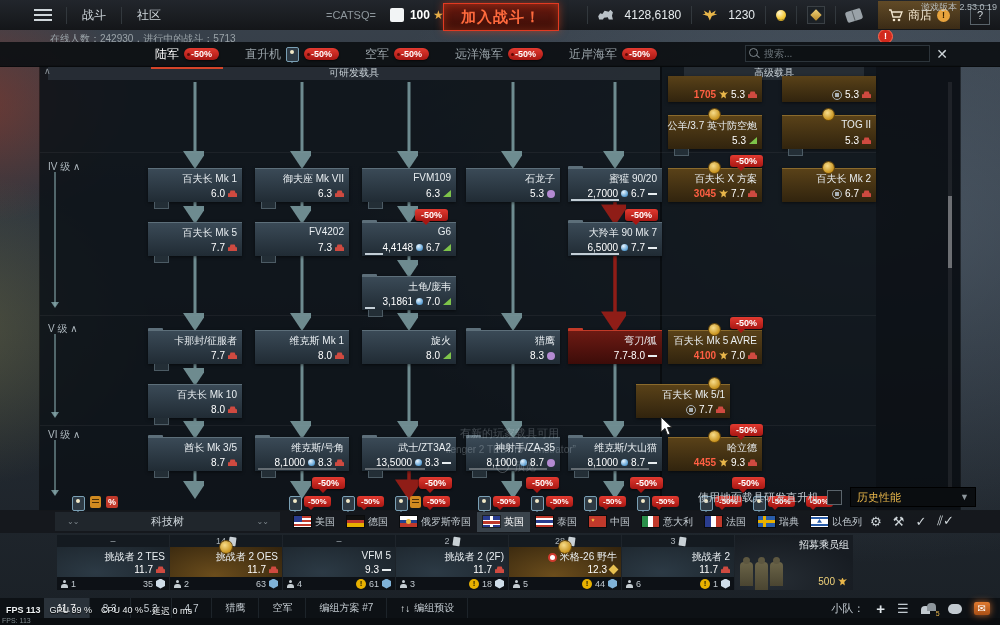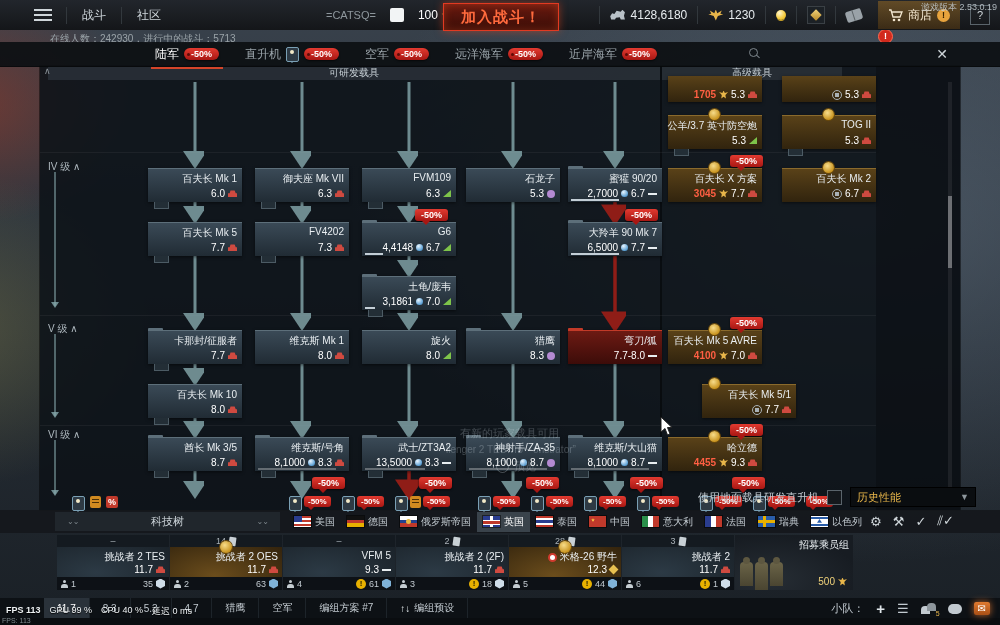--- a/index.html
+++ b/index.html
@@ -13,29 +13,29 @@
       radial-gradient(700px 460px at 86% 35%,rgba(96,112,128,.55),transparent 75%),
       linear-gradient(180deg,#39424c,#262d35 55%,#1a2026)}
   
   .topbar{position:absolute;left:0;top:0;width:1000px;height:30px;
       background:linear-gradient(180deg,#22262c,#141619);display:flex;align-items:center;z-index:30}
   .burger{width:18px;height:12px;margin:0 14px 0 34px;display:flex;flex-direction:column;justify-content:space-between}
   .burger i{height:2px;background:#cfd6da}
   .menuit{color:#cdd5da;font-size:12px;padding:0 15px;border-left:1px solid #32383d}
   .clan{color:#8d969c;font-size:11px;margin-left:150px}
   .lvlbox{width:14px;height:14px;background:#f2f4f5;border-radius:2px;margin-left:14px}
-  .lvl{font-weight:normal;color:#fff;font-size:12px;margin-left:14px}
+  .lvl{font-weight:bold;color:#fff;font-size:12px;margin-left:6px}
   .star{color:#e8b64a;font-size:12px;margin-left:3px}
   .pname{color:#a9b1b7;font-size:12px;margin-left:6px}
   .joinbtn{position:absolute;left:443px;top:3px;width:114px;height:26px;z-index:40;
       background:linear-gradient(180deg,#6a1a0f,#380d07);border:1px solid #e23a22;
       box-shadow:0 0 9px rgba(230,70,30,.55),inset 0 0 9px rgba(250,90,40,.35);
       color:#ff6a3d;font-size:15px;font-weight:bold;letter-spacing:1px;
       display:flex;align-items:center;justify-content:center;cursor:pointer}
-  .cur{display:flex;align-items:center;gap:5px;color:#e6ebee;font-size:12px;padding:0 10px;border-left:1px solid #32383d;height:18px}
+  .cur{display:flex;align-items:center;gap:11px;color:#e6ebee;font-size:12px;padding:0 10px;border-left:1px solid #32383d;height:18px}
   .lion{width:16px;height:11px;background:#b9c1c7;
       clip-path:polygon(4% 62%,16% 34%,30% 40%,44% 12%,70% 20%,80% 2%,96% 24%,90% 56%,96% 92%,70% 92%,64% 70%,40% 76%,34% 92%,10% 92%)}
   .eagleI{width:15px;height:11px;background:#e8b64a;
       clip-path:polygon(50% 100%,36% 58%,0 44%,20% 38%,10% 8%,40% 34%,50% 0,60% 34%,90% 8%,80% 38%,100% 44%,64% 58%)}
   .bulbY{width:10px;height:10px;border-radius:50%;background:radial-gradient(circle at 35% 30%,#fff6cf,#f5c938 60%,#caa227);box-shadow:0 2px 0 -1px #caa227}
   .dtile{width:16px;height:16px;background:#1c2126;border:1px solid #3a4045;display:flex;align-items:center;justify-content:center}
   .diam{width:8px;height:8px;background:linear-gradient(135deg,#f0d27a,#b98a28);transform:rotate(45deg)}
   .ticket{width:16px;height:11px;background:#9aa2a8;border-radius:2px;transform:rotate(-18deg);position:relative}
   .ticket::after{content:"";position:absolute;left:7px;top:0;width:1px;height:11px;background:#5d6468}
   .shopbtn{display:flex;align-items:center;gap:5px;padding:0 10px;height:28px;margin-left:6px;cursor:pointer;
@@ -277,27 +277,28 @@
     <span class="disc">-50%</span>
   </div>
   <div class="ttab">
     <span>远洋海军</span>
     <span class="disc">-50%</span>
   </div>
   <div class="ttab">
     <span>近岸海军</span>
     <span class="disc">-50%</span>
   </div>
+  <input class="search" placeholder="搜索..." style="">
   <span class="mag"></span>
   <div class="xbtn">✕</div>
 </div>
 
 <div class="win">
   <div class="hdr" style="left:8px;width:612px">可研发载具</div>
-  <div class="hdr" style="left:622px;width:180px">高级载具</div>
+  <div class="hdr" style="left:644px;width:180px">高级载具</div>
   <div class="collap">∧</div>
   <div class="rstrip"></div>
   <div class="vdiv" style="left:620px;top:0;width:2px;height:444px"></div>
   <div class="hline" style="top:86px"></div>
   <div class="hline" style="top:249px"></div>
   <div class="hline" style="top:359px"></div>
   <div class="sbar"></div>
   <div class="sthumb"></div>
 
   <div class="ranklbl" style="top:94px"><span>IV 级</span> <span>∧</span></div>
@@ -595,21 +596,21 @@
   </div>
   <div class="card prem" style="left:628px;top:264px">
     <div class="nm">百夫长 Mk 5 AVRE</div>
     <div class="vl">
         <span class="price">4100</span>
         <span class="ge"></span>
         <span>7.0</span>
         <span class="ci red"></span>
       </div>
   </div>
-  <div class="card prem" style="left:662px;top:318px">
+  <div class="card prem" style="left:596px;top:318px">
     <div class="nm">百夫长 Mk 5/1</div>
     <div class="vl">
         <span class="gift"></span>
         <span>7.7</span>
         <span class="ci red"></span>
       </div>
   </div>
   <div class="card prem" style="left:628px;top:371px">
     <div class="nm">哈立德</div>
     <div class="vl">

